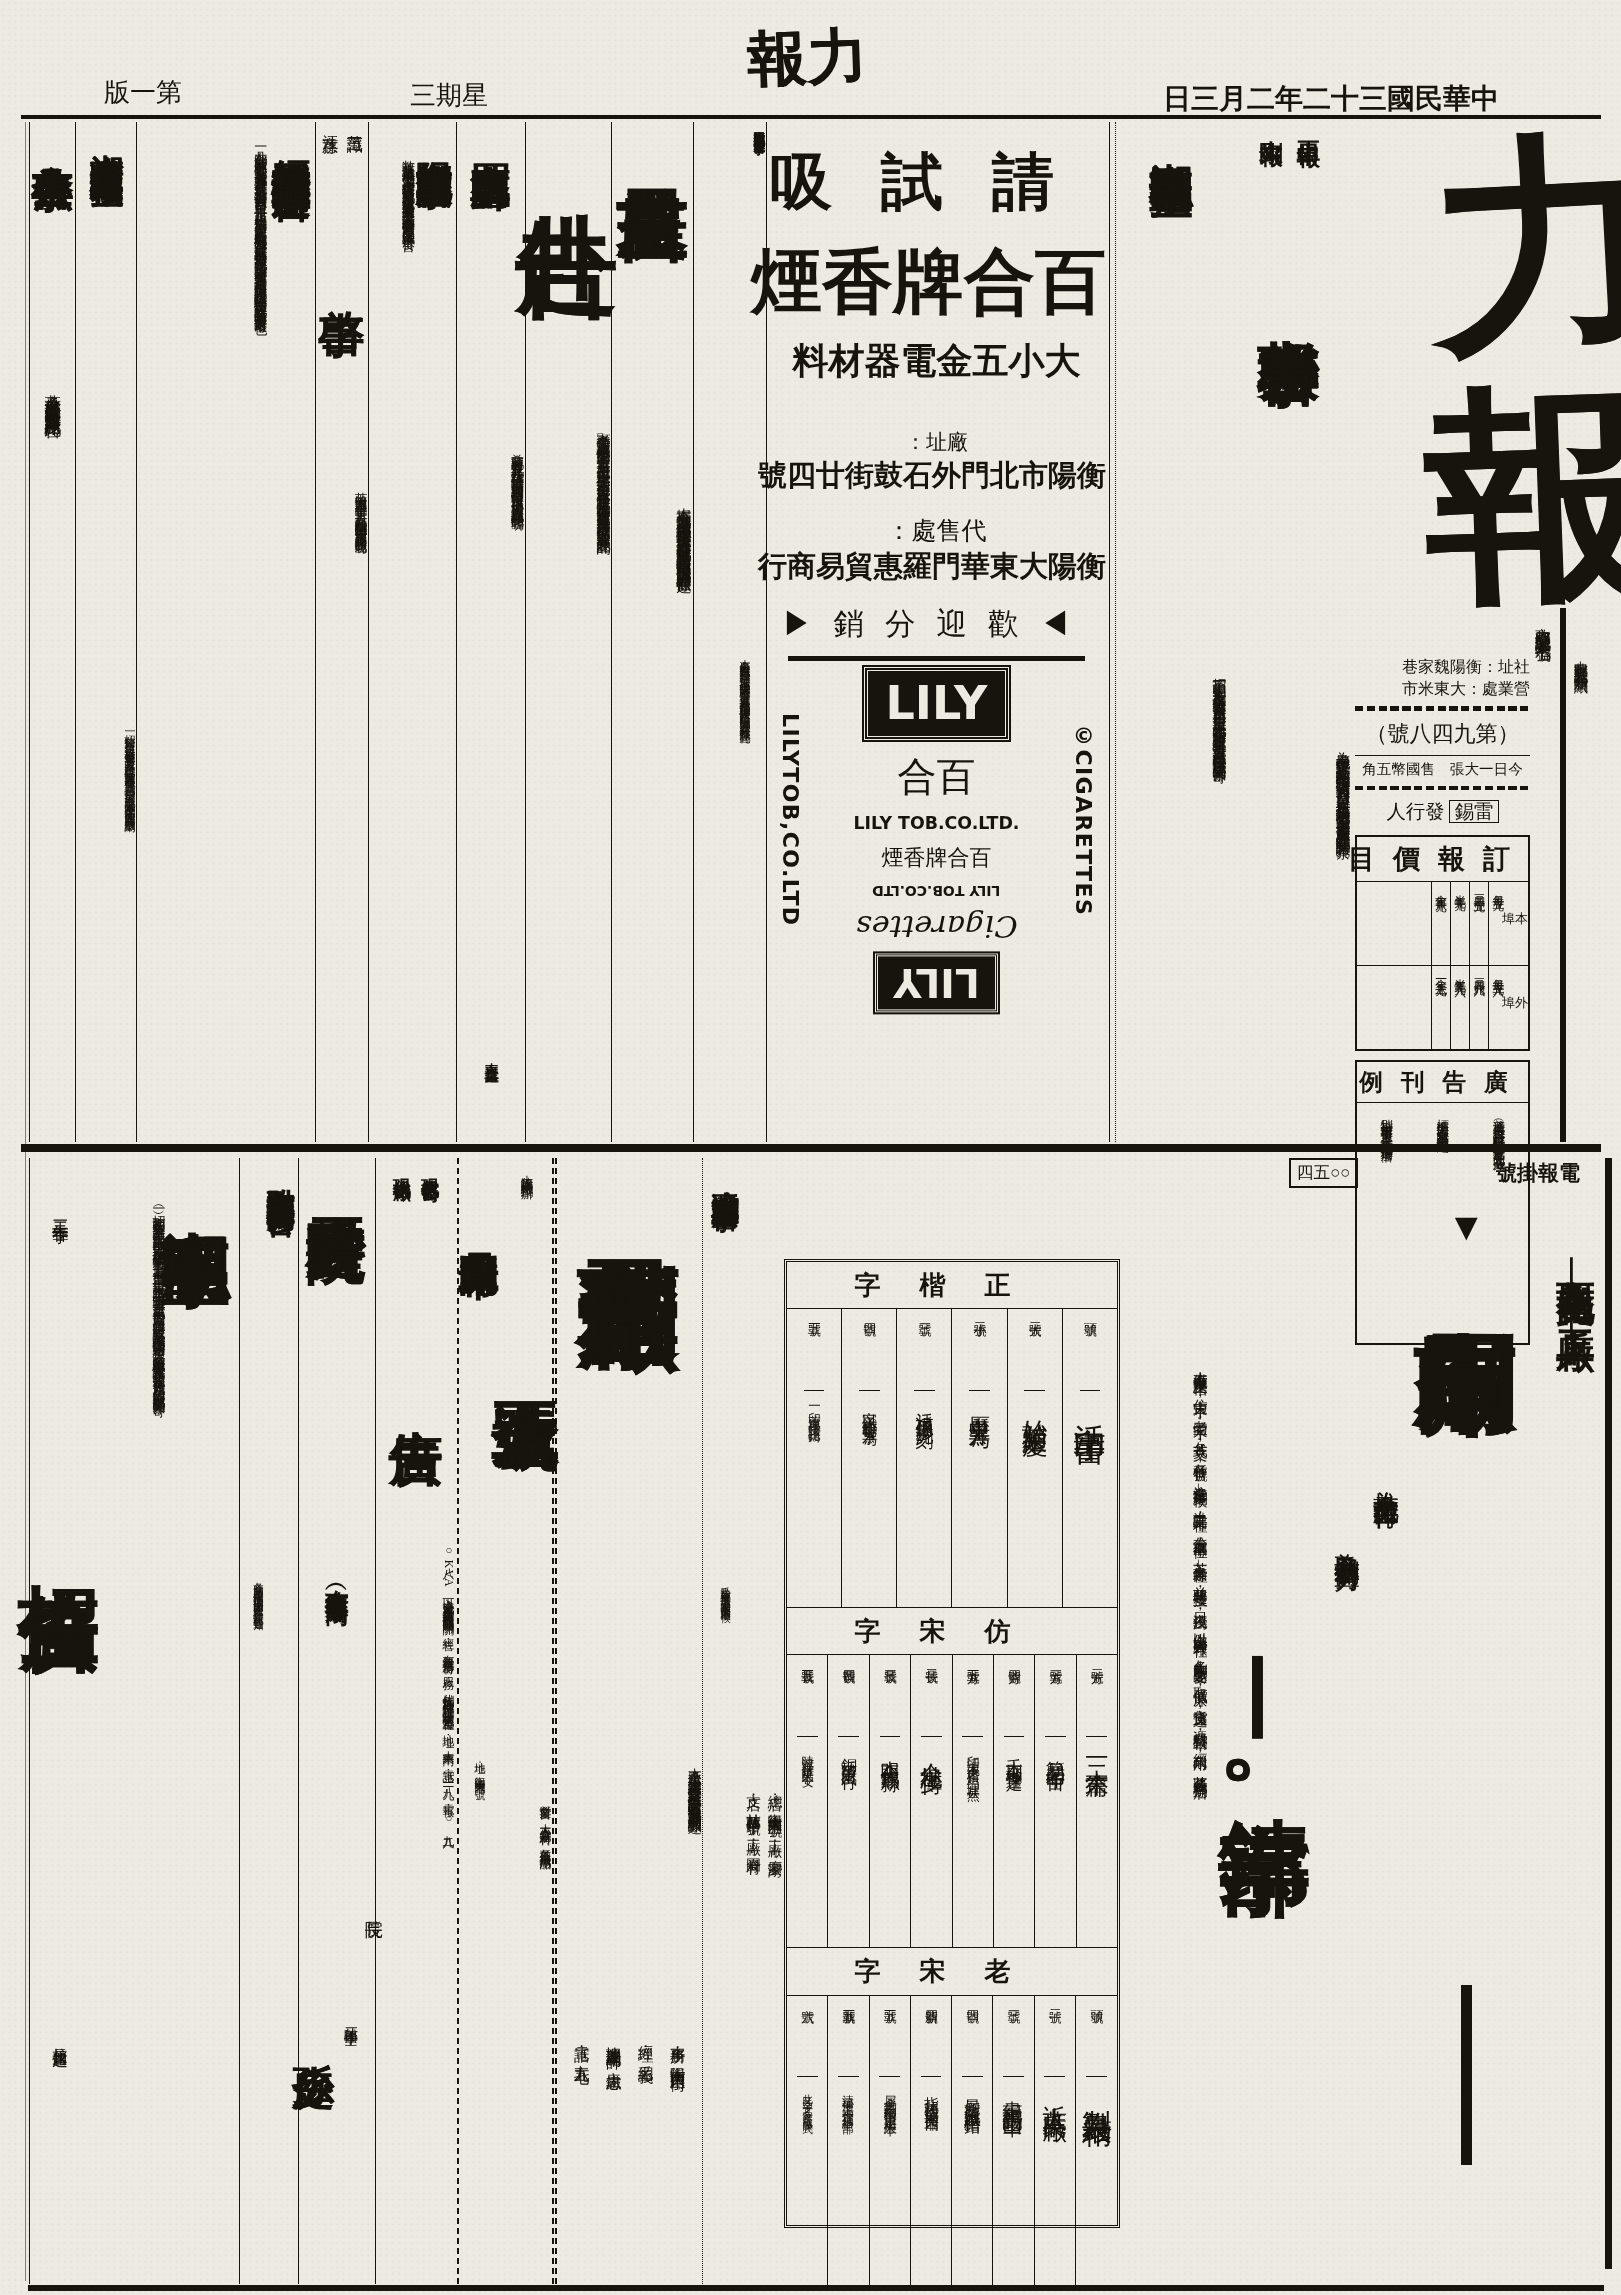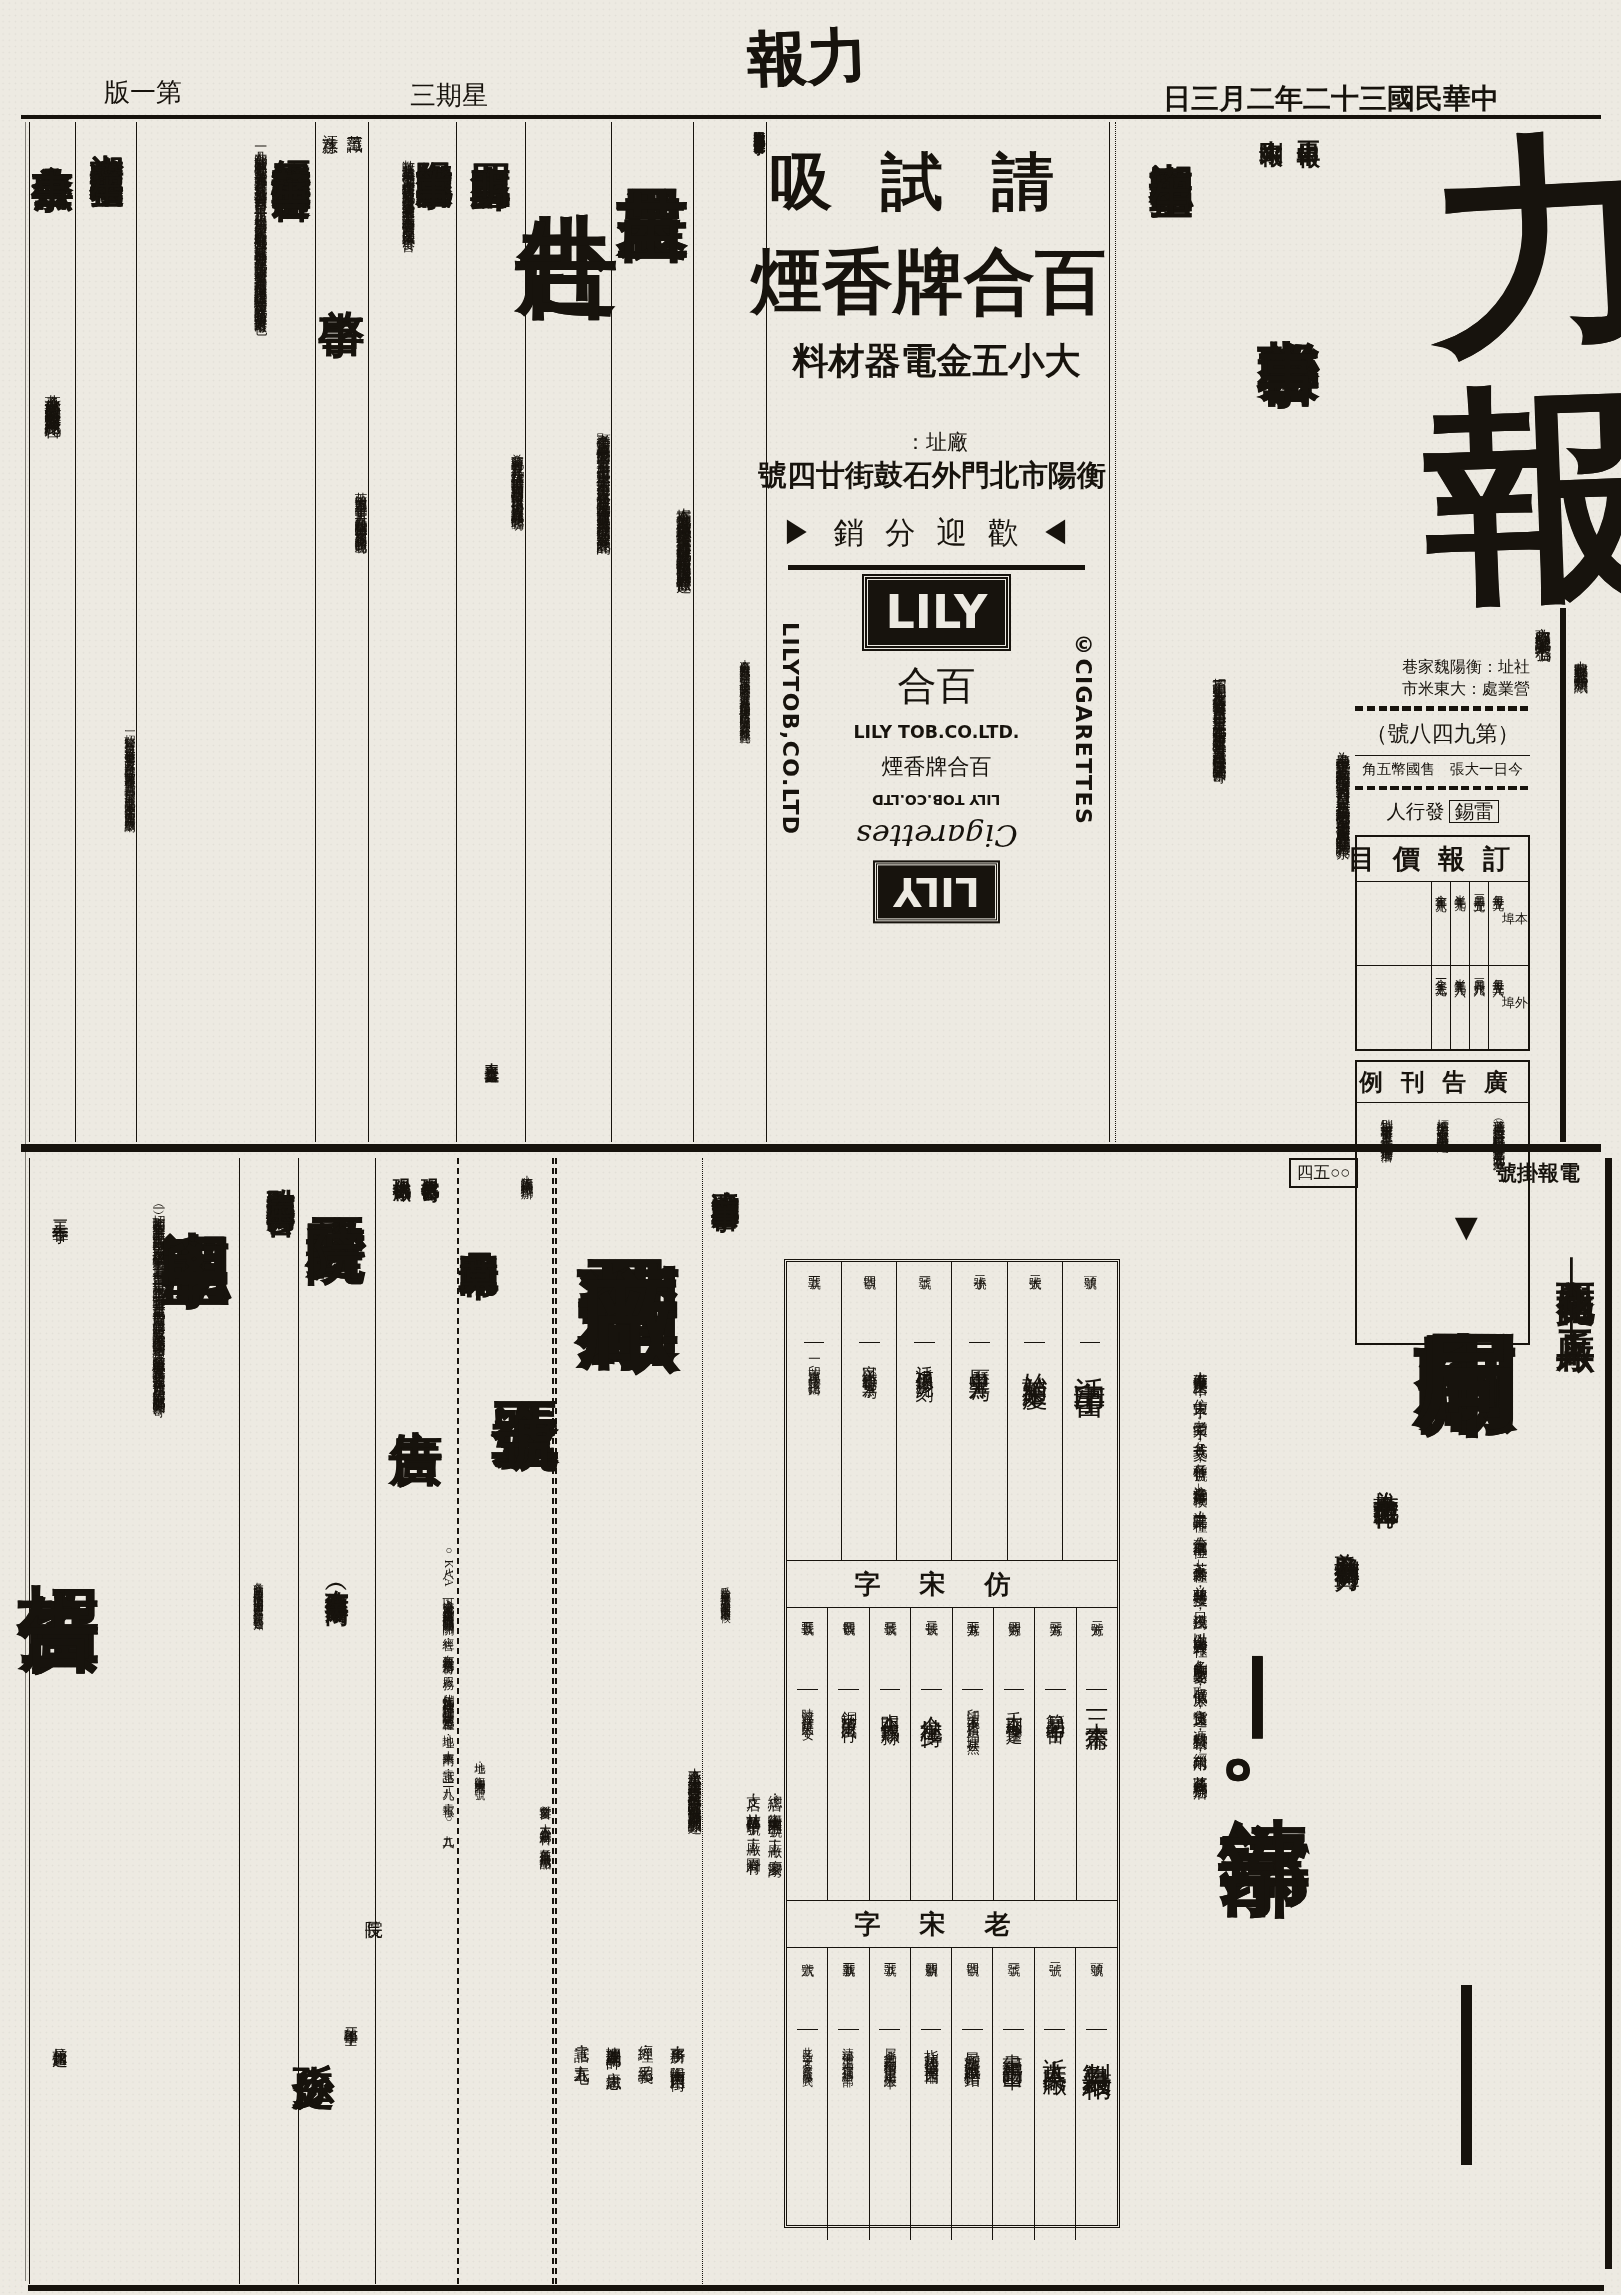--- a/index.html
+++ b/index.html
@@ -117,20 +117,24 @@
   </div>
 
   <div class="blk bL" style="left:766px;top:122px;width:340px;height:1020px;text-align:center;">
     <div class="rtl" style="font-size:62px;letter-spacing:49px;margin-top:18px;font-weight:700;">請試吸</div>
     <div class="rtl" style="font-size:71px;margin-top:11px;font-weight:700;">百合牌香煙</div>
     <div class="rtl" style="font-size:36px;margin-top:7px;font-weight:700;">大小五金電器材料</div>
     <div style="margin-top:42px;">
       <div class="rtl" style="font-size:21px;margin-top:9px;">廠址：</div>
       <div class="rtl" style="font-size:29px;font-weight:700;">衡陽市北門外石鼓街廿四號</div>
     </div>
+    <div style="margin-top:18px;">
+      <div class="rtl" style="font-size:25px;">代售處：</div>
+      <div class="rtl" style="font-size:29px;font-weight:700;">衡陽大東華門羅惠貿易商行</div>
+    </div>
     <div class="rtl" style="font-size:30.5px;letter-spacing:21px;margin-top:16.7px;">◀歡迎分銷▶</div>
     <div style="height:5.6px;background:#17130d;margin:11px 21px 0 21px;"></div>
 
     <div class="rrow" style="margin-top:5.6px;justify-content:space-between;padding:0 9.7px;">
       <div class="v sans" style="font-size:22px;font-weight:700;height:305px;">©CIGARETTES</div>
       <div class="lilycell" style="flex:1;">
         <div class="inv sans" style="font-size:46px;font-weight:900;padding:5.6px 18px;border:4.2px double #edeae2;outline:2.8px solid #17130d;">LILY</div>
         <div class="rtl" style="font-size:39px;">百合</div>
         <div class="sans" style="font-size:17.4px;font-weight:900;">LILY TOB.CO.LTD.</div>
         <div class="rtl" style="font-size:22px;">百合牌香煙</div>
@@ -210,20 +214,21 @@
         <div class="v" style="font-size:26px;padding-top:264px;">為推廣文化教育而工作！</div>
         <div class="v" style="font-size:26px;padding-top:326px;">為爭取勝利宣傳而努力！</div>
       </div>
       <div class="v head" style="width:111px;font-size:92px;padding-top:444px;">—鑄字部。</div>
       <div class="v" style="flex:1;font-size:14.6px;padding-top:153px;height:888px;">本廠備有漢文正楷，仿古宋字，老體宋字，各式英文，各種符號，注音字母等銅模—計中文二十二種，分十五萬個單位，英文三十餘種—並聘超等技工，日夜澆鑄，以供全國各大報社，各大印刷廠之需要，取價低廉，交貨迅速，憑質料堅韌，經久耐用，茲將各式字樣列后</div>
     </div>
   </div>
 
   <div class="blk" style="left:748px;top:1158px;width:379px;height:1126px;">
     <div class="dbox" style="position:absolute;left:36px;top:101px;right:7px;bottom:56px;">
+      <div class="secband rtl" style="border-top:none;">正楷字</div>
       <div class="rrow" style="height:298px;">
 
       <div class="pcol" style="flex:1;">
             <div class="plabel">頭號</div>
             <div class="psample" style="font-size: 32px;">活字印書</div>
           </div>
           <div class="pcol" style="flex:1;">
             <div class="plabel">大二號</div>
             <div class="psample" style="font-size: 26px;">始於趙宋慶</div>
           </div>

